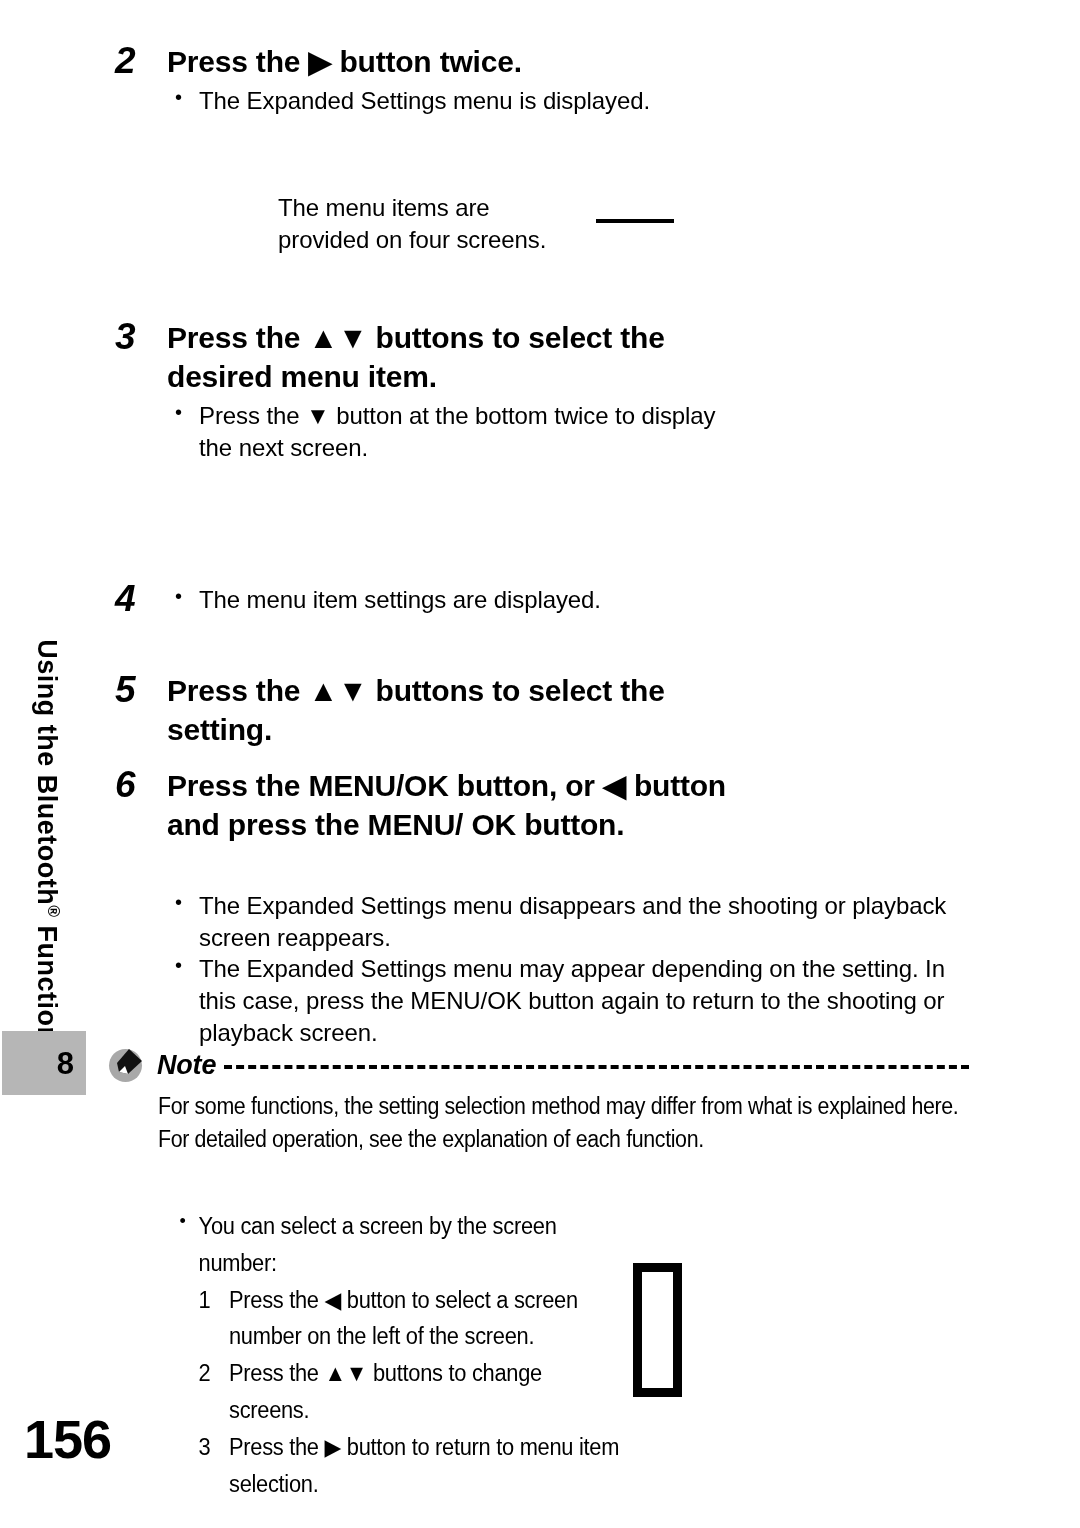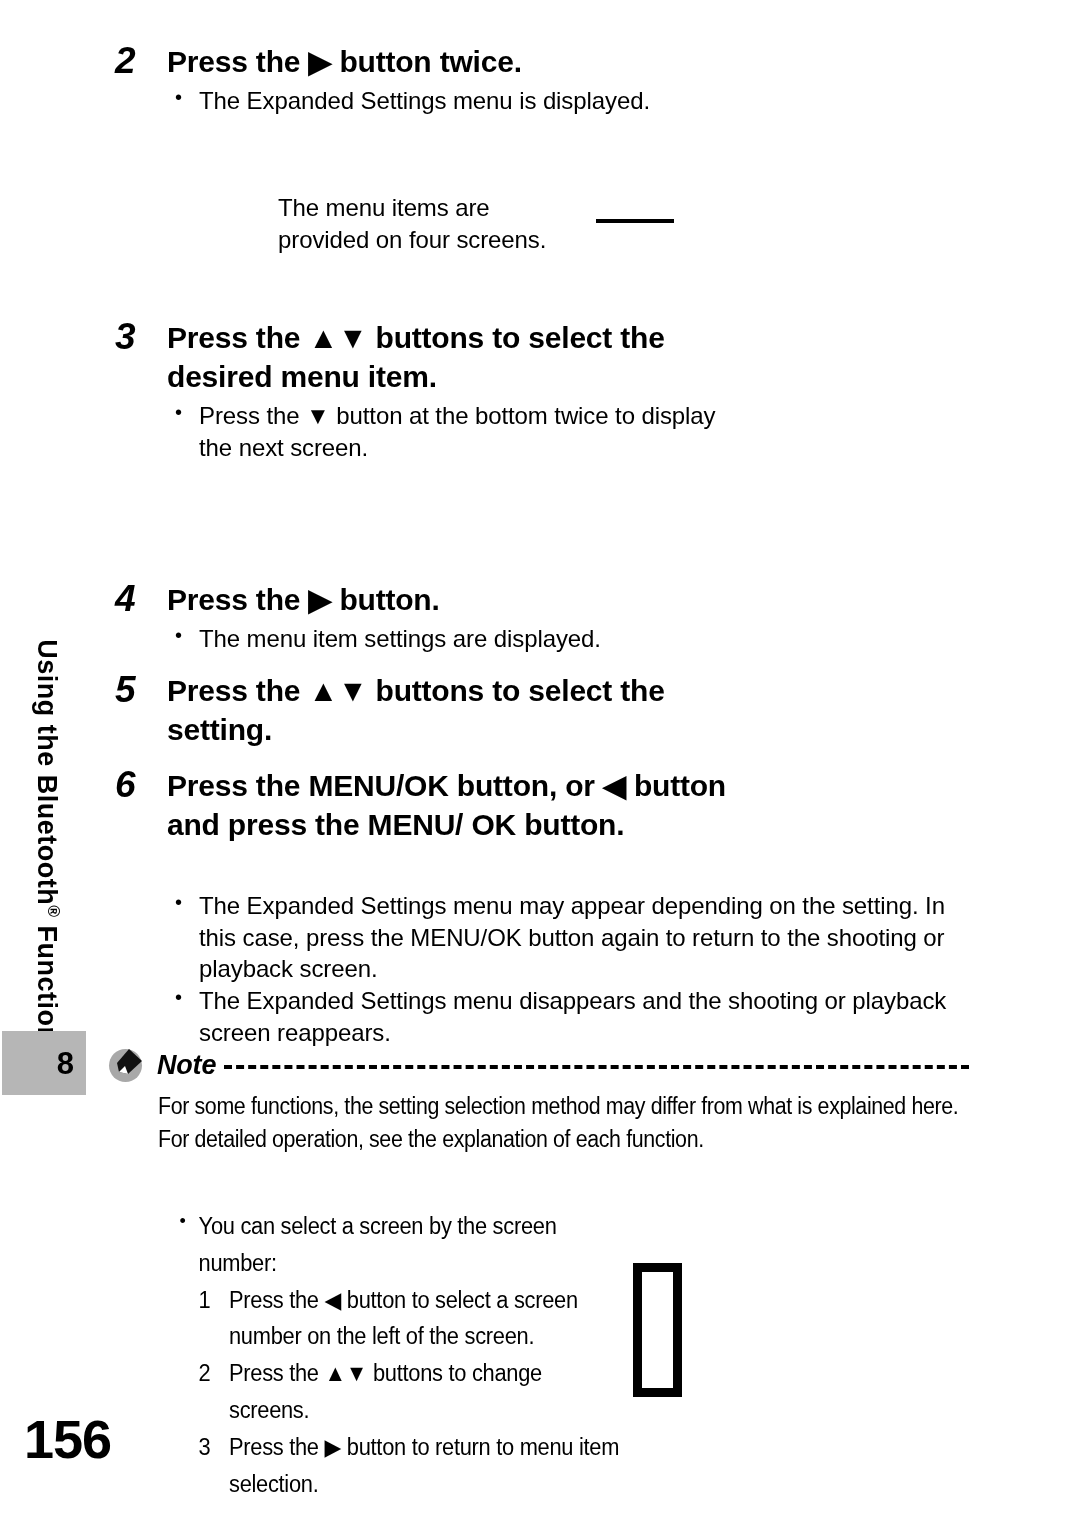--- a/index.html
+++ b/index.html
@@ -259,39 +259,38 @@
   <div class="step" style="left:115px; top:318px; width:640px;">
     <div class="step-num">3</div>
     <div class="step-head">Press the ▲▼ buttons to select the desired menu item.</div>
     <div class="bullets">
       <div class="bullet">Press the ▼ button at the bottom twice to display the next screen.</div>
     </div>
   </div>
 
   <div class="step" style="left:115px; top:580px; width:660px;">
     <div class="step-num">4</div>
-    <div class="step-head">Press the ▶ button.</div>
     <div class="bullets">
       <div class="bullet">The menu item settings are displayed.</div>
     </div>
   </div>
 
   <div class="step" style="left:115px; top:671px; width:640px;">
     <div class="step-num">5</div>
     <div class="step-head">Press the ▲▼ buttons to select the setting.</div>
   </div>
 
   <div class="step" style="left:115px; top:766px; width:640px;">
     <div class="step-num">6</div>
     <div class="step-head">Press the MENU/OK button, or ◀ button and press the MENU/ OK button.</div>
   </div>
 
   <div class="bullets" style="position:absolute; left:167px; top:886px; width:820px; margin-left:0;">
+    <div class="bullet">The Expanded Settings menu disappears and the shooting or playback screen reappears.</div>
     <div class="bullet">The Expanded Settings menu may appear depending on the setting. In this case, press the MENU/OK button again to return to the shooting or playback screen.</div>
-    <div class="bullet">The Expanded Settings menu disappears and the shooting or playback screen reappears.</div>
   </div>
 
   <div class="block-head" style="top:1046px;">
     <span class="icon-circle">
       <span class="disc"></span>
       <svg width="38" height="38" viewBox="0 0 38 38" style="position:absolute;left:0;top:0;">
         <path d="M22 3 L35 15 L21 28 L12 26 L10 17 Z" fill="#111111"></path>
         <path d="M12 26 L18 20 L21 28 Z" fill="#ffffff"></path>
       </svg>
     </span>

